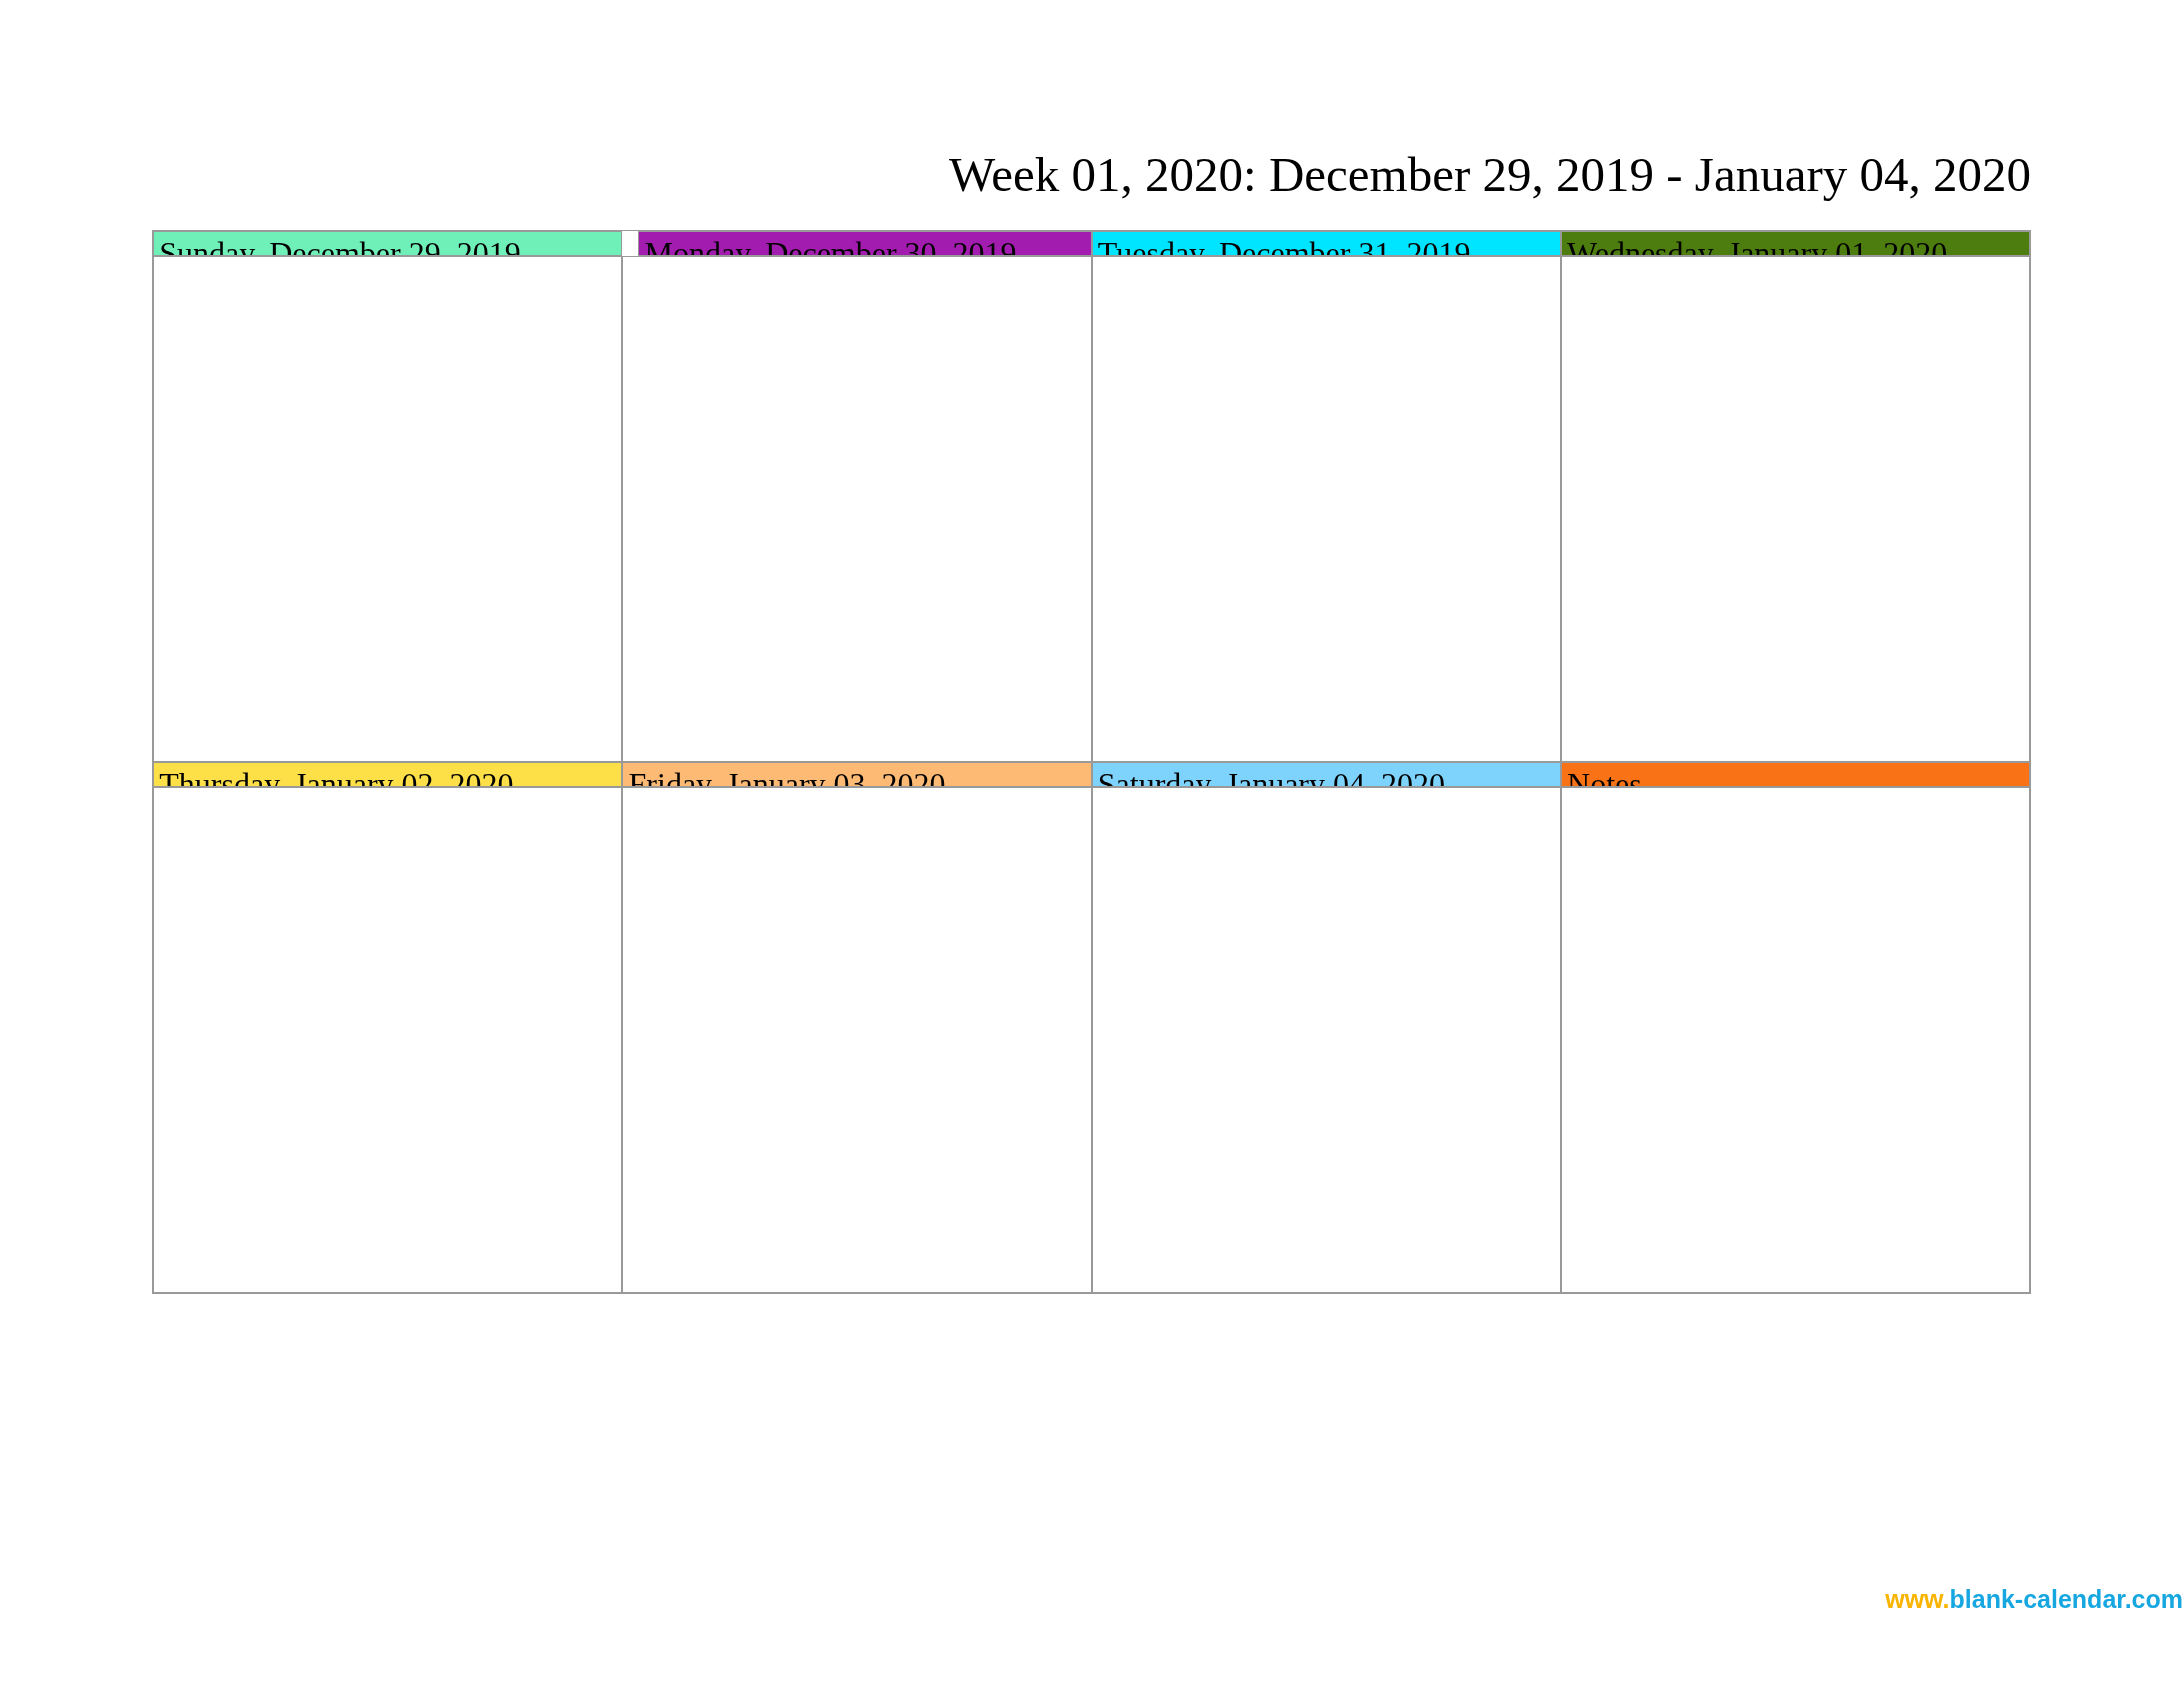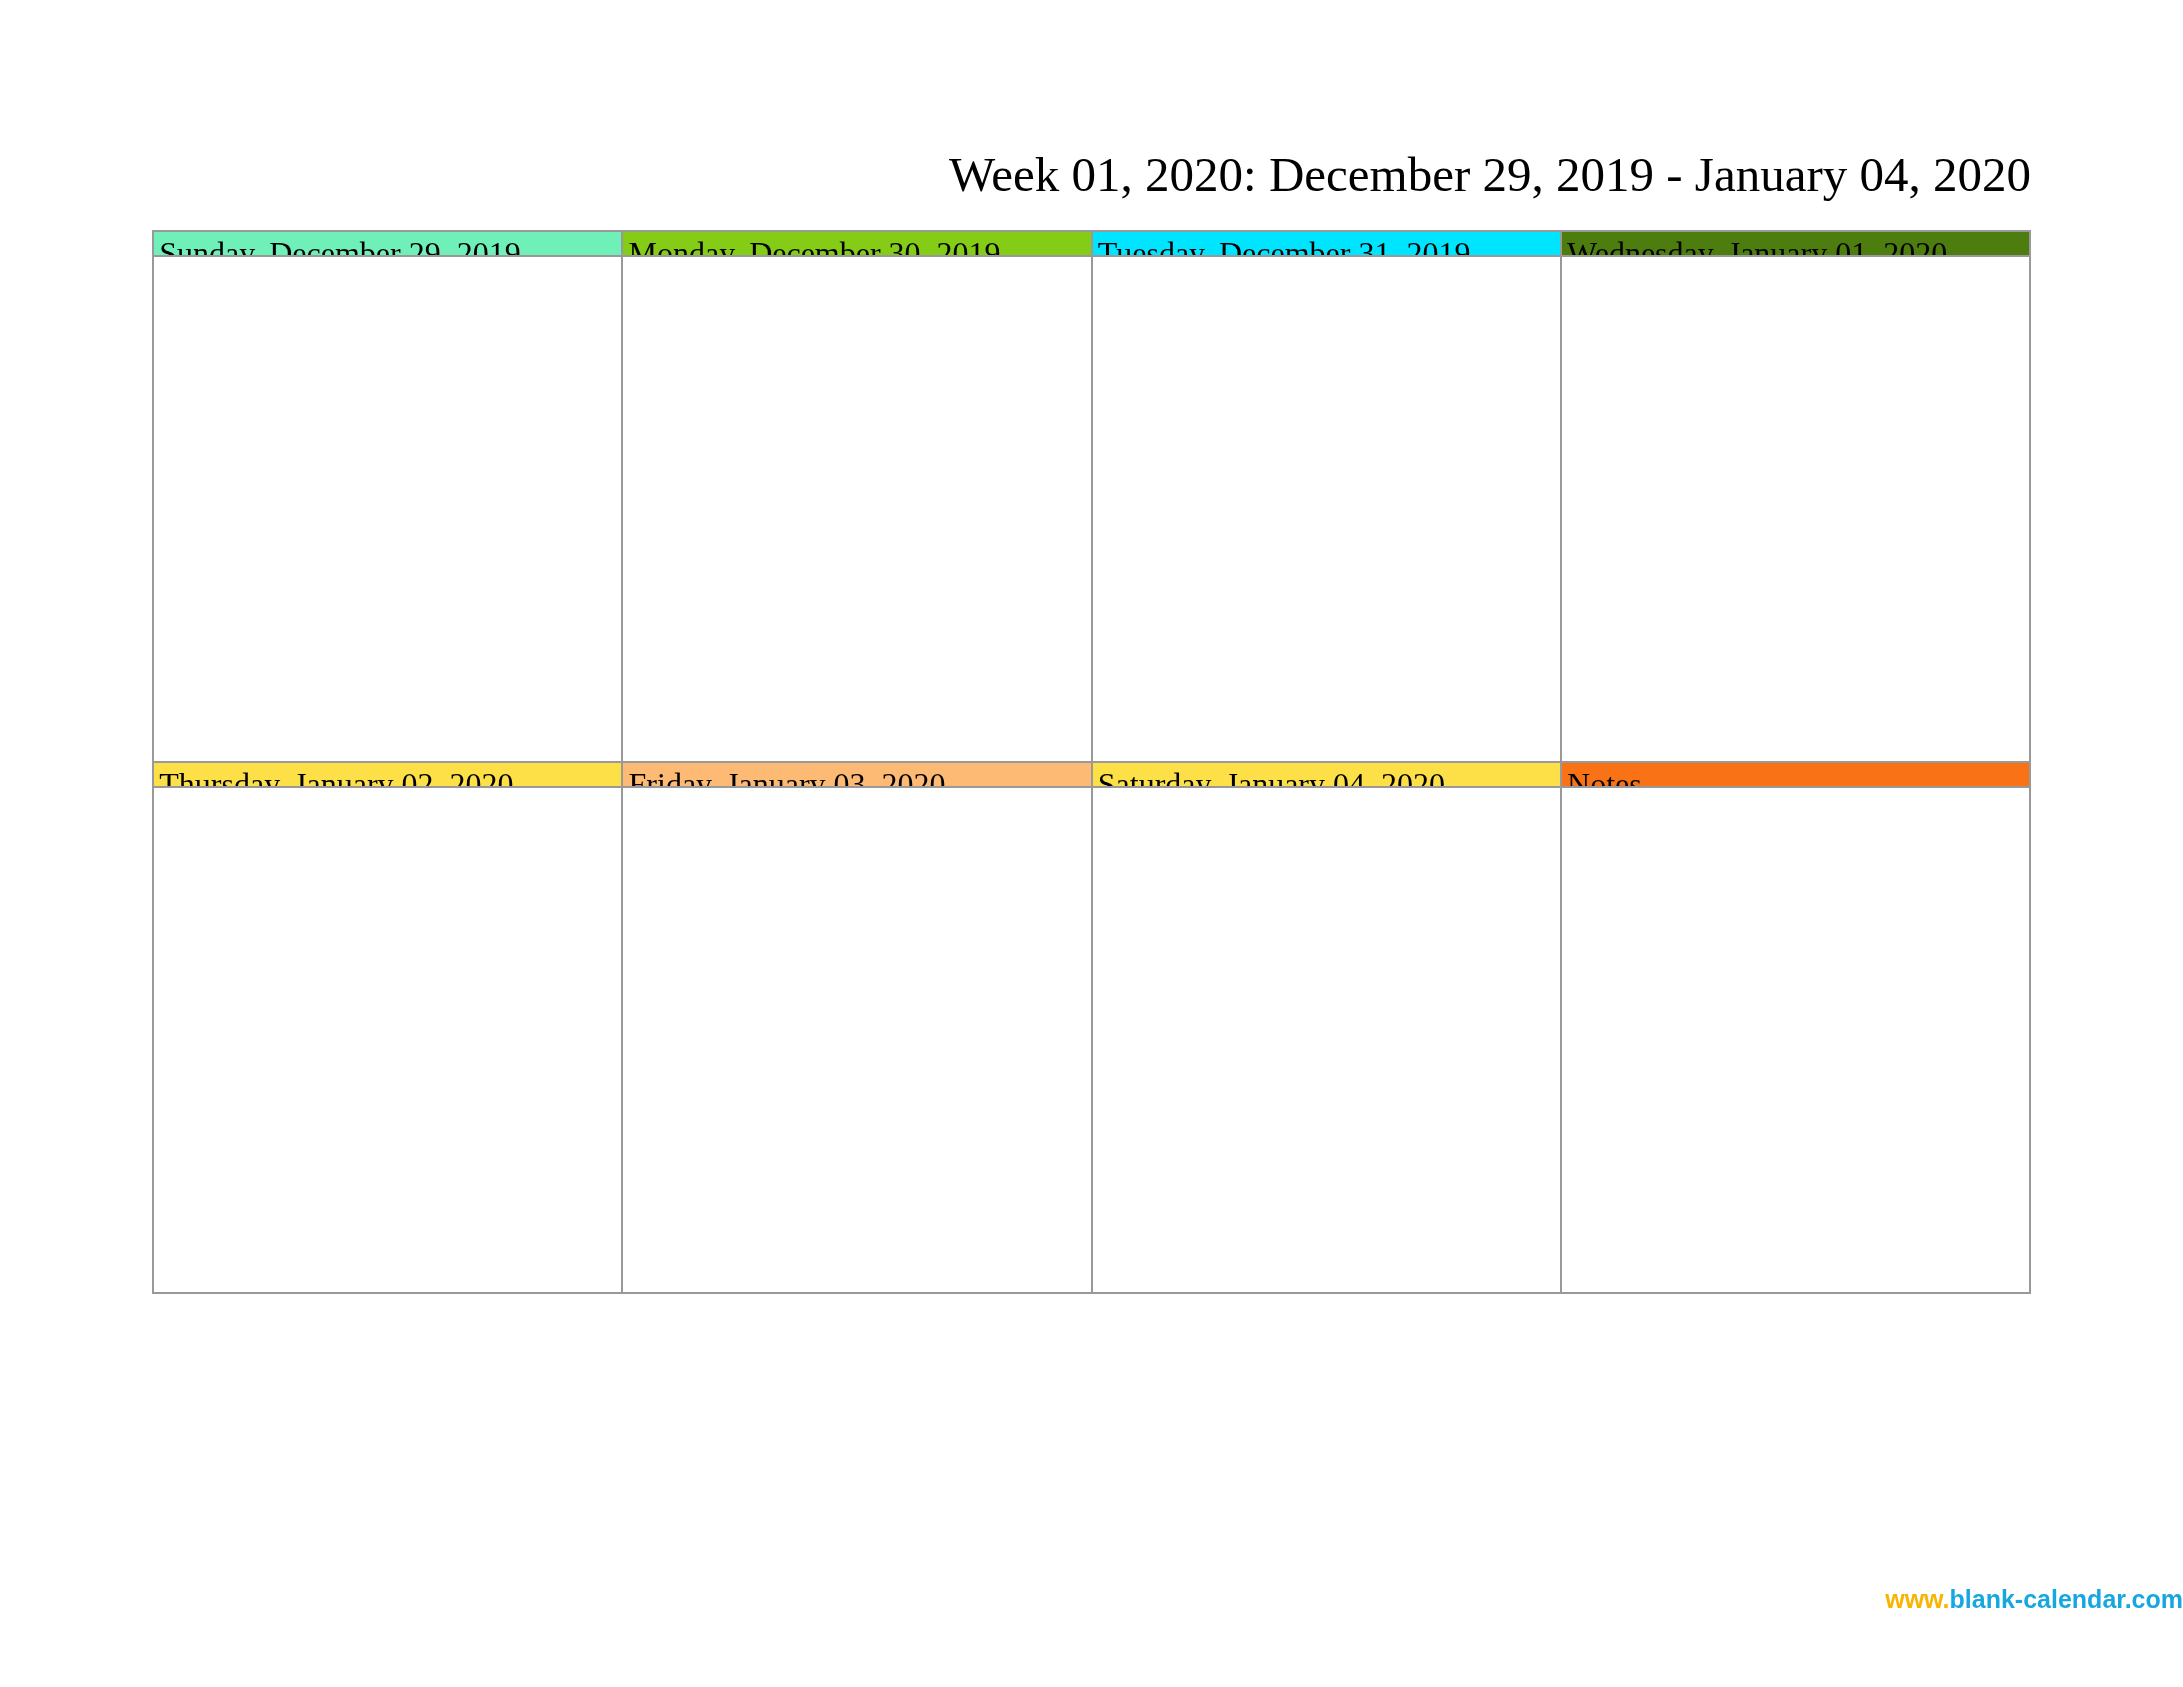--- a/index.html
+++ b/index.html
@@ -65,32 +65,32 @@
   </style>
 </head>
 <body>
 
 <div class="page">
   <h1 class="title">Week 01, 2020: December 29, 2019 - January 04, 2020</h1>
 
   <div class="calendar-grid">
 
     <div class="day-header" style="background-color:#6ef0b8;">Sunday, December 29, 2019</div>
-    <div class="day-header" style="background-color:#84cc16;">Monday, December 30, 2019</div>
+    <div class="day-header" style="background-color:#a21caf;margin-left:16px;">Monday, December 30, 2019</div>
     <div class="day-header" style="background-color:#00e5ff;">Tuesday, December 31, 2019</div>
     <div class="day-header" style="background-color:#4d7c0f;">Wednesday, January 01, 2020</div>
 
     <div class="day-body"></div>
     <div class="day-body"></div>
     <div class="day-body"></div>
     <div class="day-body"></div>
 
     <div class="day-header" style="background-color:#fde047;">Thursday, January 02, 2020</div>
     <div class="day-header" style="background-color:#fdba74;">Friday, January 03, 2020</div>
-    <div class="day-header" style="background-color:#fde047;">Saturday, January 04, 2020</div>
+    <div class="day-header" style="background-color:#7dd3fc;">Saturday, January 04, 2020</div>
     <div class="day-header" style="background-color:#f97316;">Notes</div>
 
     <div class="day-body"></div>
     <div class="day-body"></div>
     <div class="day-body"></div>
     <div class="day-body"></div>
   </div>
 </div>
 
 <div class="footer">

